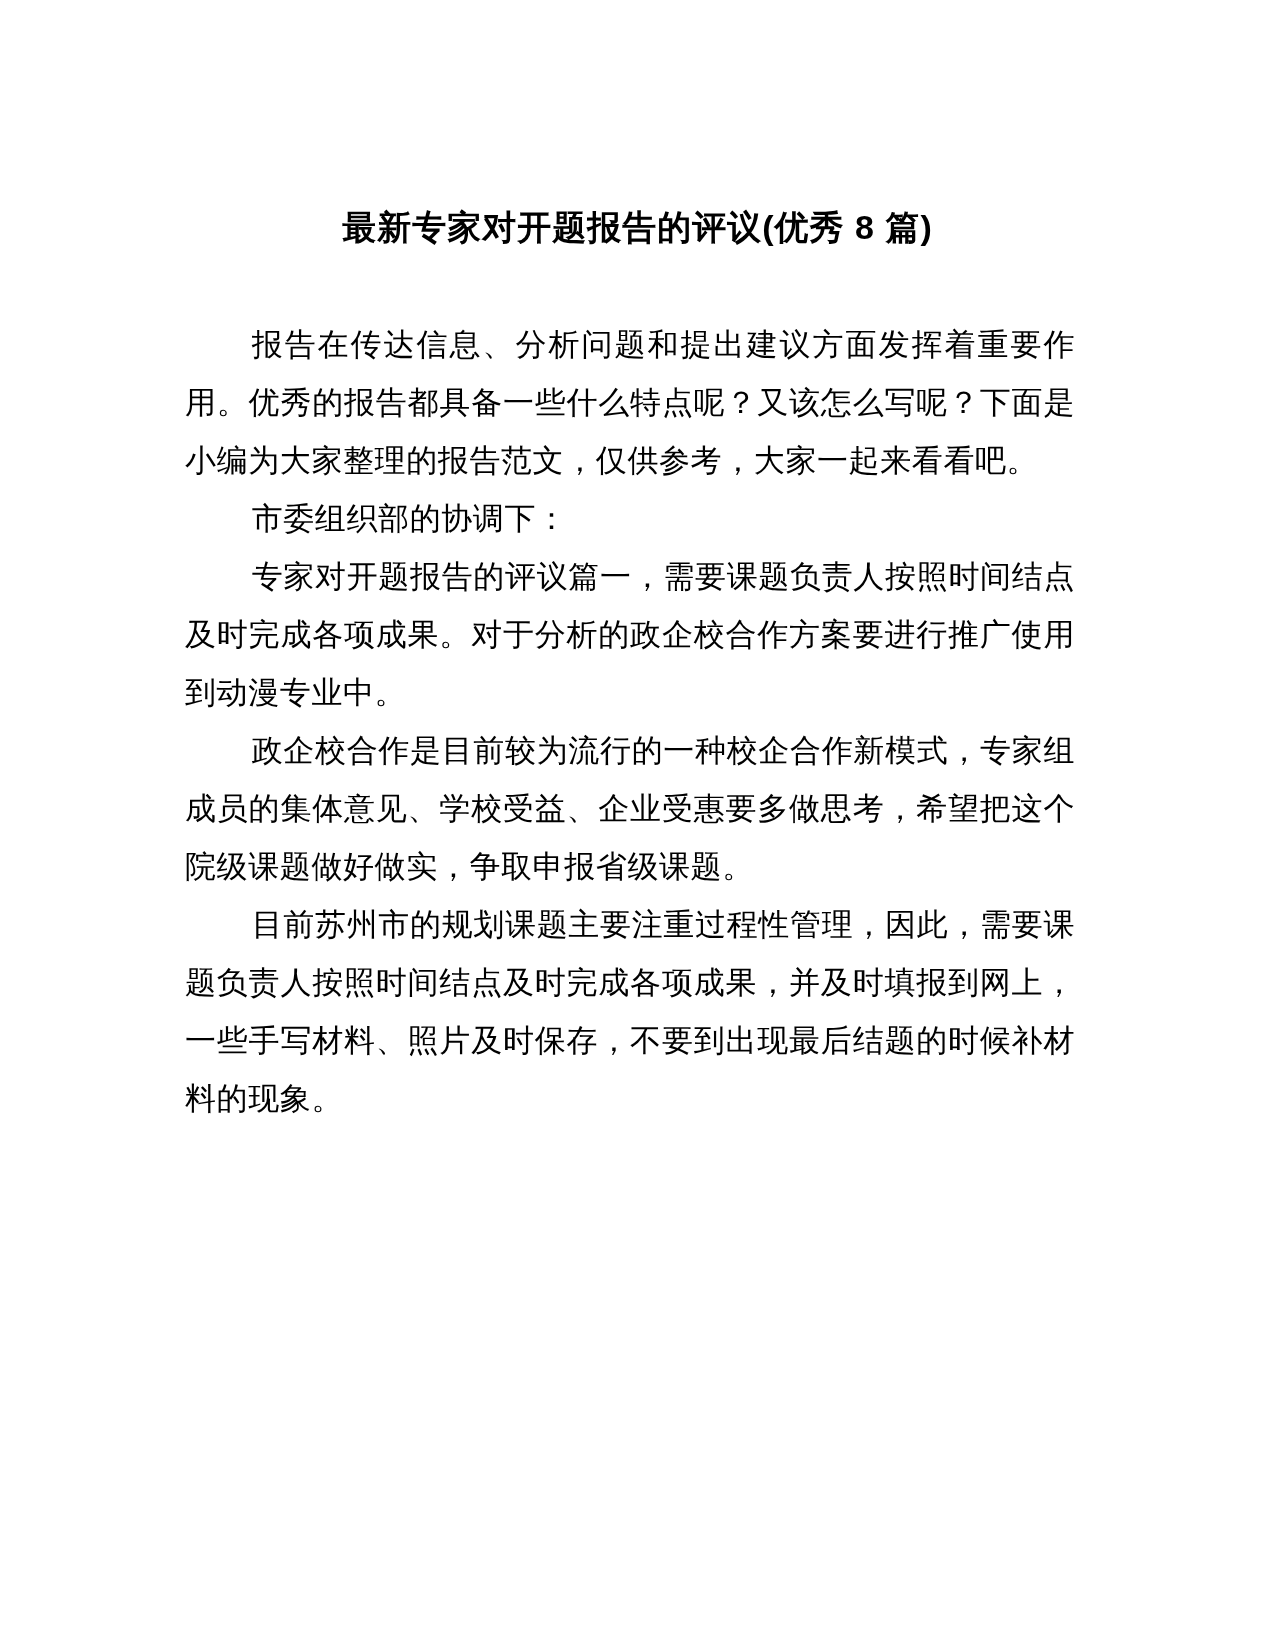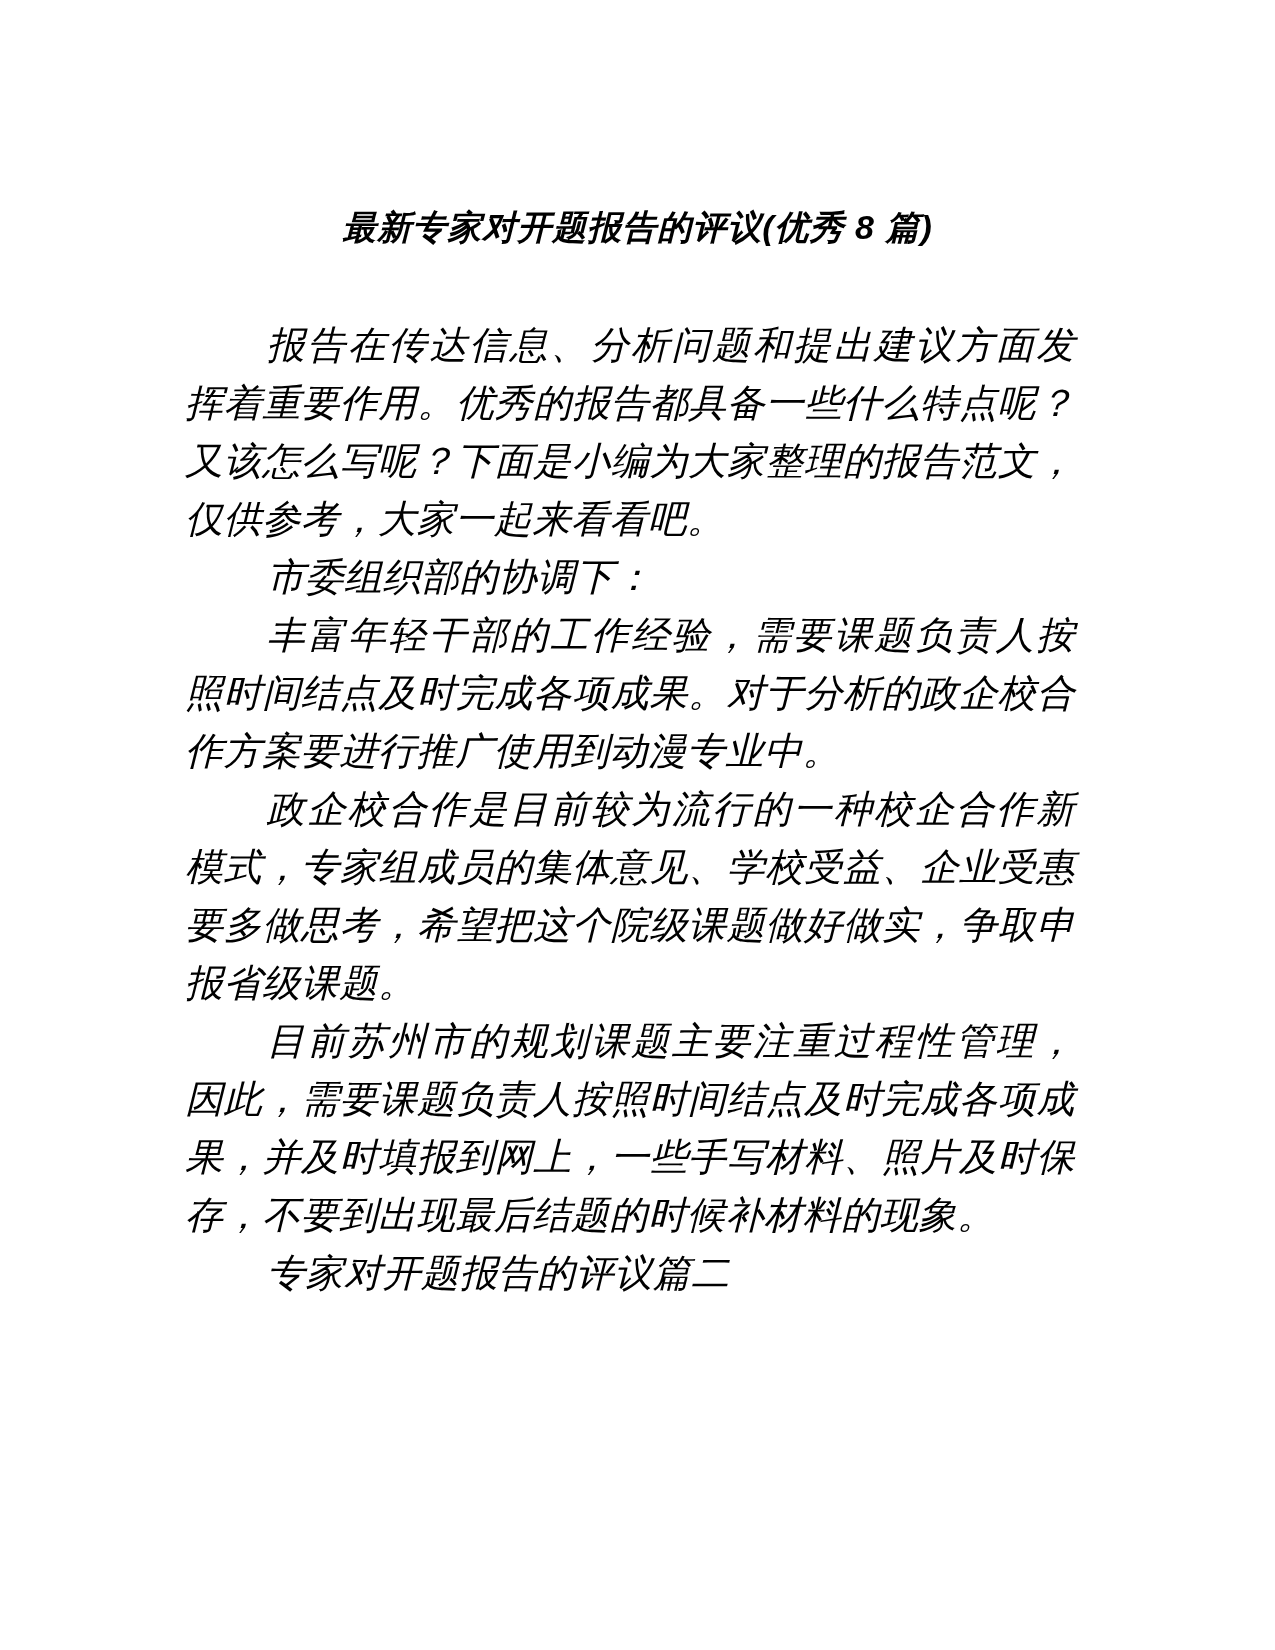--- a/index.html
+++ b/index.html
@@ -7,42 +7,41 @@
     padding: 0;
     background: #ffffff;
   }
   .page {
     position: relative;
     width: 1275px;
     height: 1650px;
     background: #ffffff;
     color: #000000;
     overflow: hidden;
-    font-style: italic;
   }
   .doc-title {
     position: absolute;
     top: 203px;
     left: 0;
     width: 100%;
     margin: 0;
     text-align: center;
     font-family: "Liberation Sans", "DejaVu Sans", sans-serif;
     font-weight: 700;
     font-size: 34px;
     letter-spacing: 1px;
     line-height: 48px;
   }
   .doc-body {
     position: absolute;
     left: 185px;
     top: 316px;
     width: 890px;
     font-family: "Liberation Serif", "DejaVu Serif", serif;
-    font-size: 38px;
+    font-size: 31px;
     line-height: 58px;
     letter-spacing: 0.6px;
     text-align: justify;
     text-justify: inter-ideograph;
     word-break: break-all;
   }
   .doc-body p {
     margin: 0;
     padding: 0;
     text-indent: 2.15em;
@@ -50,18 +49,17 @@
 </style>
 </head>
 <body>
 
 <div class="page">
   <h1 class="doc-title">最新专家对开题报告的评议(优秀 8 篇)</h1>
 
   <div class="doc-body">
     <p>报告在传达信息、分析问题和提出建议方面发挥着重要作用。优秀的报告都具备一些什么特点呢？又该怎么写呢？下面是小编为大家整理的报告范文，仅供参考，大家一起来看看吧。</p>
     <p>市委组织部的协调下：</p>
-    <p>丰富年轻干部的工作经验，需要课题负责人按照时间结点及时完成各项成果。对于分析的政企校合作方案要进行推广使用到动漫专业中。</p>
+    <p>专家对开题报告的评议篇一，需要课题负责人按照时间结点及时完成各项成果。对于分析的政企校合作方案要进行推广使用到动漫专业中。</p>
     <p>政企校合作是目前较为流行的一种校企合作新模式，专家组成员的集体意见、学校受益、企业受惠要多做思考，希望把这个院级课题做好做实，争取申报省级课题。</p>
     <p>目前苏州市的规划课题主要注重过程性管理，因此，需要课题负责人按照时间结点及时完成各项成果，并及时填报到网上，一些手写材料、照片及时保存，不要到出现最后结题的时候补材料的现象。</p>
-    <p>专家对开题报告的评议篇二</p>
   </div>
 </div>
 
 </body></html>

